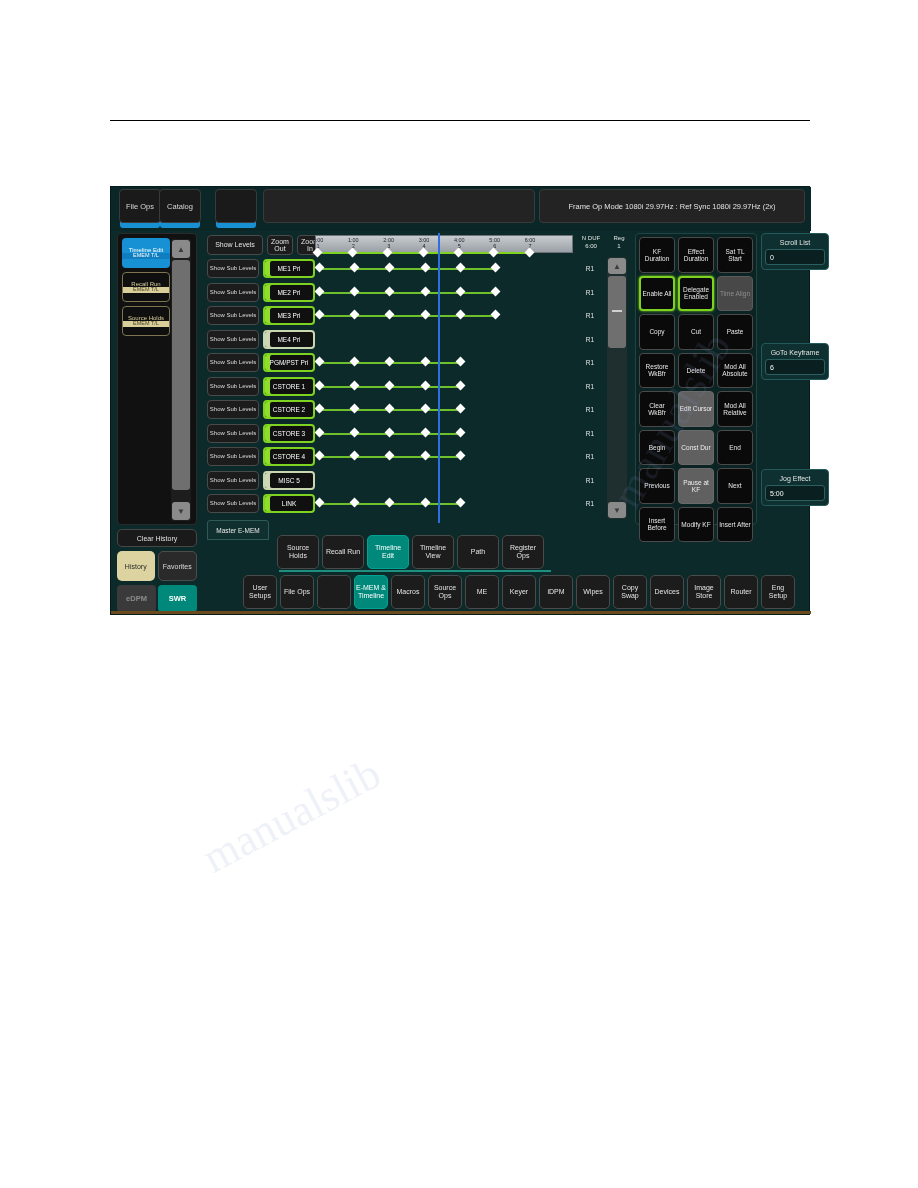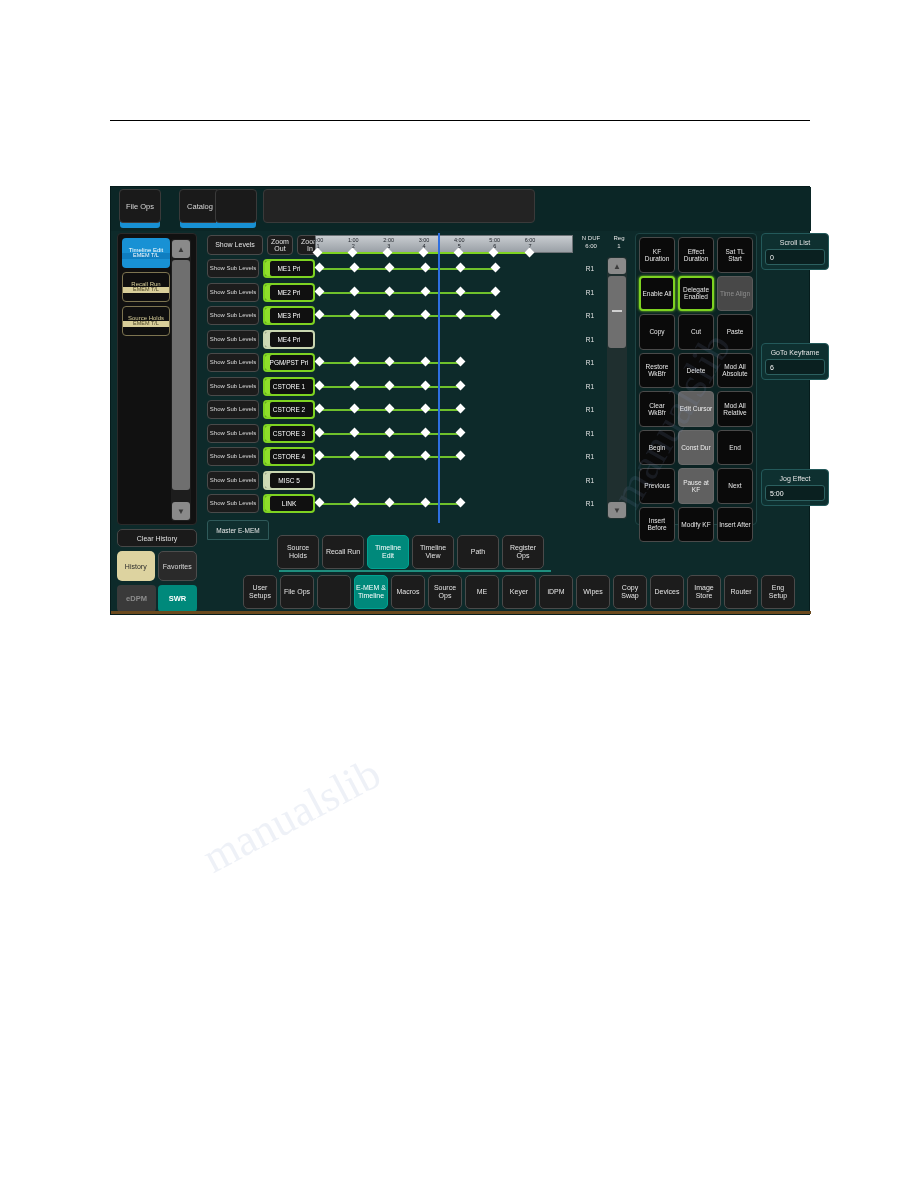--- a/index.html
+++ b/index.html
@@ -27,21 +27,21 @@
     background: #0b2626;
   }
   .top-tab {
     position: absolute; top: 2px; width: 42px; height: 34px;
     background: #1a1a1a; border: 1px solid #3a3a3a; border-radius: 4px;
     color: #d8d8d8; font-size: 7.5px; text-align: center;
     display: flex; align-items: center; justify-content: center;
     box-shadow: 0 6px 0 -1px #1891d4;
   }
   .top-tab.t0 { left: 8px; }
-  .top-tab.t1 { left: 68px; }
+  .top-tab.t1 { left: 48px; }
   .top-tab.t2 { left: 104px; }
   .top-blank-bar {
     position: absolute; left: 152px; top: 2px; width: 272px; height: 34px;
     background: #232323; border: 1px solid #3a3a3a; border-radius: 4px;
   }
   .frame-status {
     position: absolute; left: 428px; top: 2px; width: 266px; height: 34px;
     background: #232323; border: 1px solid #3a3a3a; border-radius: 4px;
     color: #e2e2e2; font-size: 7.5px;
     display: flex; align-items: center; justify-content: center;
@@ -262,20 +262,23 @@
     <div class="top-tab t0">
         <span>File Ops</span>
       </div>
     <div class="top-tab t1">
         <span>Catalog</span>
       </div>
     <div class="top-tab t2">
         <span></span>
       </div>
     <div class="top-blank-bar"></div>
+    <div class="frame-status">
+        <span>Frame Op Mode 1080i 29.97Hz : Ref Sync 1080i 29.97Hz (2x)</span>
+      </div>
   </div>
 
   <div class="history-panel">
     <div class="hist-list" id="hist-list">
         <div class="hist-item sel">
           <span class="hl">Timeline Edit</span>
           <span class="hs">EMEM T/L</span>
         </div>
         <div class="hist-item tan">
           <span class="hl">Recall Run</span>

